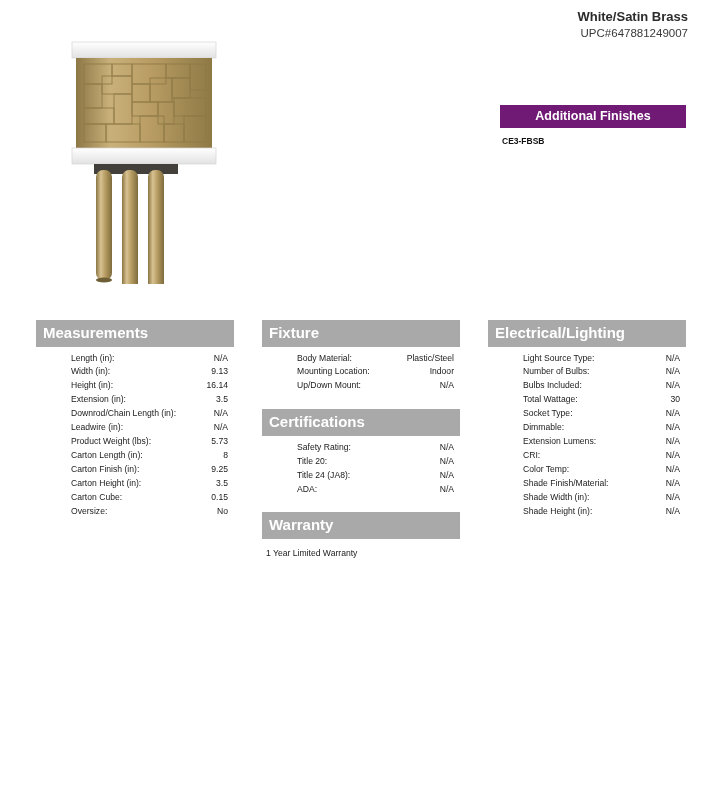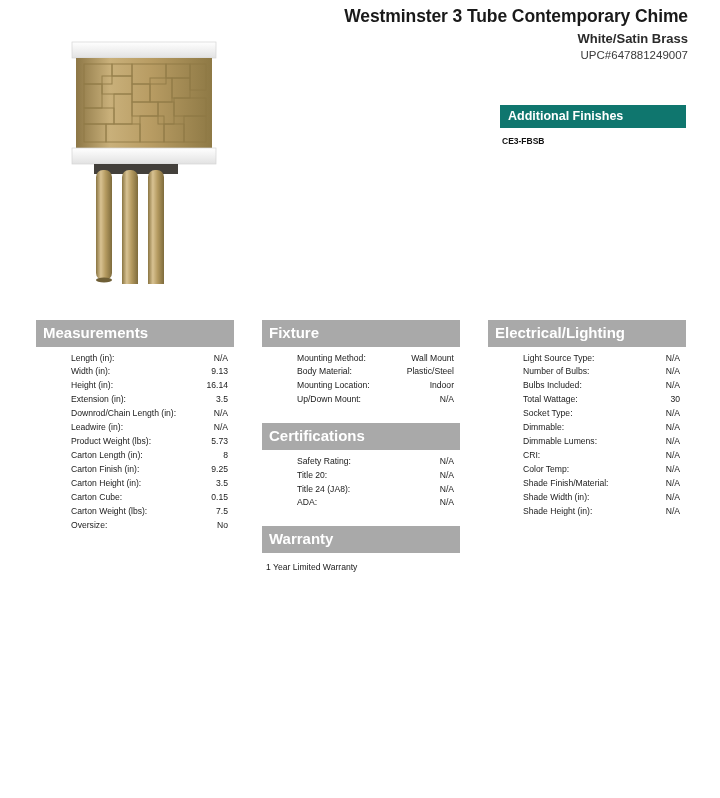--- a/index.html
+++ b/index.html
@@ -44,26 +44,26 @@
   }
 
   
   .finishes {
     position: absolute;
     top: 105px;
     left: 500px;
     width: 186px;
   }
   .finish-bar {
-    background: #0f766e;
+    background: #701a75;
     color: #ffffff;
     font-size: 12.5px;
     font-weight: bold;
     padding: 4px 8px 5px 8px;
-    text-align: left;
+    text-align: center;
   }
   .finish-code {
     font-size: 8.5px;
     font-weight: bold;
     color: #111;
     padding: 8px 0 0 2px;
   }
 
   
   .product-image {
@@ -111,21 +111,20 @@
     font-size: 8.6px;
     color: #1a1a1a;
     padding: 8px 4px 0 4px;
     line-height: 1.6;
   }
 </style>
 </head>
 <body>
 
 <div class="header">
-  <div class="product-title">Westminster 3 Tube Contemporary Chime</div>
   <div class="product-subtitle">White/Satin Brass</div>
   <div class="product-upc">UPC#647881249007</div>
 </div>
 
 <div class="product-image">
   <svg width="160" height="250" viewBox="0 0 160 250" xmlns="http://www.w3.org/2000/svg">
     <defs>
       <linearGradient id="brassG" x1="0" y1="0" x2="1" y2="0">
         <stop offset="0%" stop-color="#8d7746"></stop>
         <stop offset="25%" stop-color="#c9b07a"></stop>
@@ -232,38 +231,30 @@
         </div>
       <div class="row">
           <span class="label">Carton Height (in):</span>
           <span class="value">3.5</span>
         </div>
       <div class="row">
           <span class="label">Carton Cube:</span>
           <span class="value">0.15</span>
         </div>
       <div class="row">
-          <span class="label">Carton Weight (lbs):</span>
-          <span class="value">7.5</span>
-        </div>
-      <div class="row">
           <span class="label">Oversize:</span>
           <span class="value">No</span>
         </div>
     </div>
   </div>
 
   <div class="col">
     <div class="section-bar">Fixture</div>
     <div class="rows">
       <div class="row">
-          <span class="label">Mounting Method:</span>
-          <span class="value">Wall Mount</span>
-        </div>
-      <div class="row">
           <span class="label">Body Material:</span>
           <span class="value">Plastic/Steel</span>
         </div>
       <div class="row">
           <span class="label">Mounting Location:</span>
           <span class="value">Indoor</span>
         </div>
       <div class="row">
           <span class="label">Up/Down Mount:</span>
           <span class="value">N/A</span>
@@ -315,21 +306,21 @@
         </div>
       <div class="row">
           <span class="label">Socket Type:</span>
           <span class="value">N/A</span>
         </div>
       <div class="row">
           <span class="label">Dimmable:</span>
           <span class="value">N/A</span>
         </div>
       <div class="row">
-          <span class="label">Dimmable Lumens:</span>
+          <span class="label">Extension Lumens:</span>
           <span class="value">N/A</span>
         </div>
       <div class="row">
           <span class="label">CRI:</span>
           <span class="value">N/A</span>
         </div>
       <div class="row">
           <span class="label">Color Temp:</span>
           <span class="value">N/A</span>
         </div>

